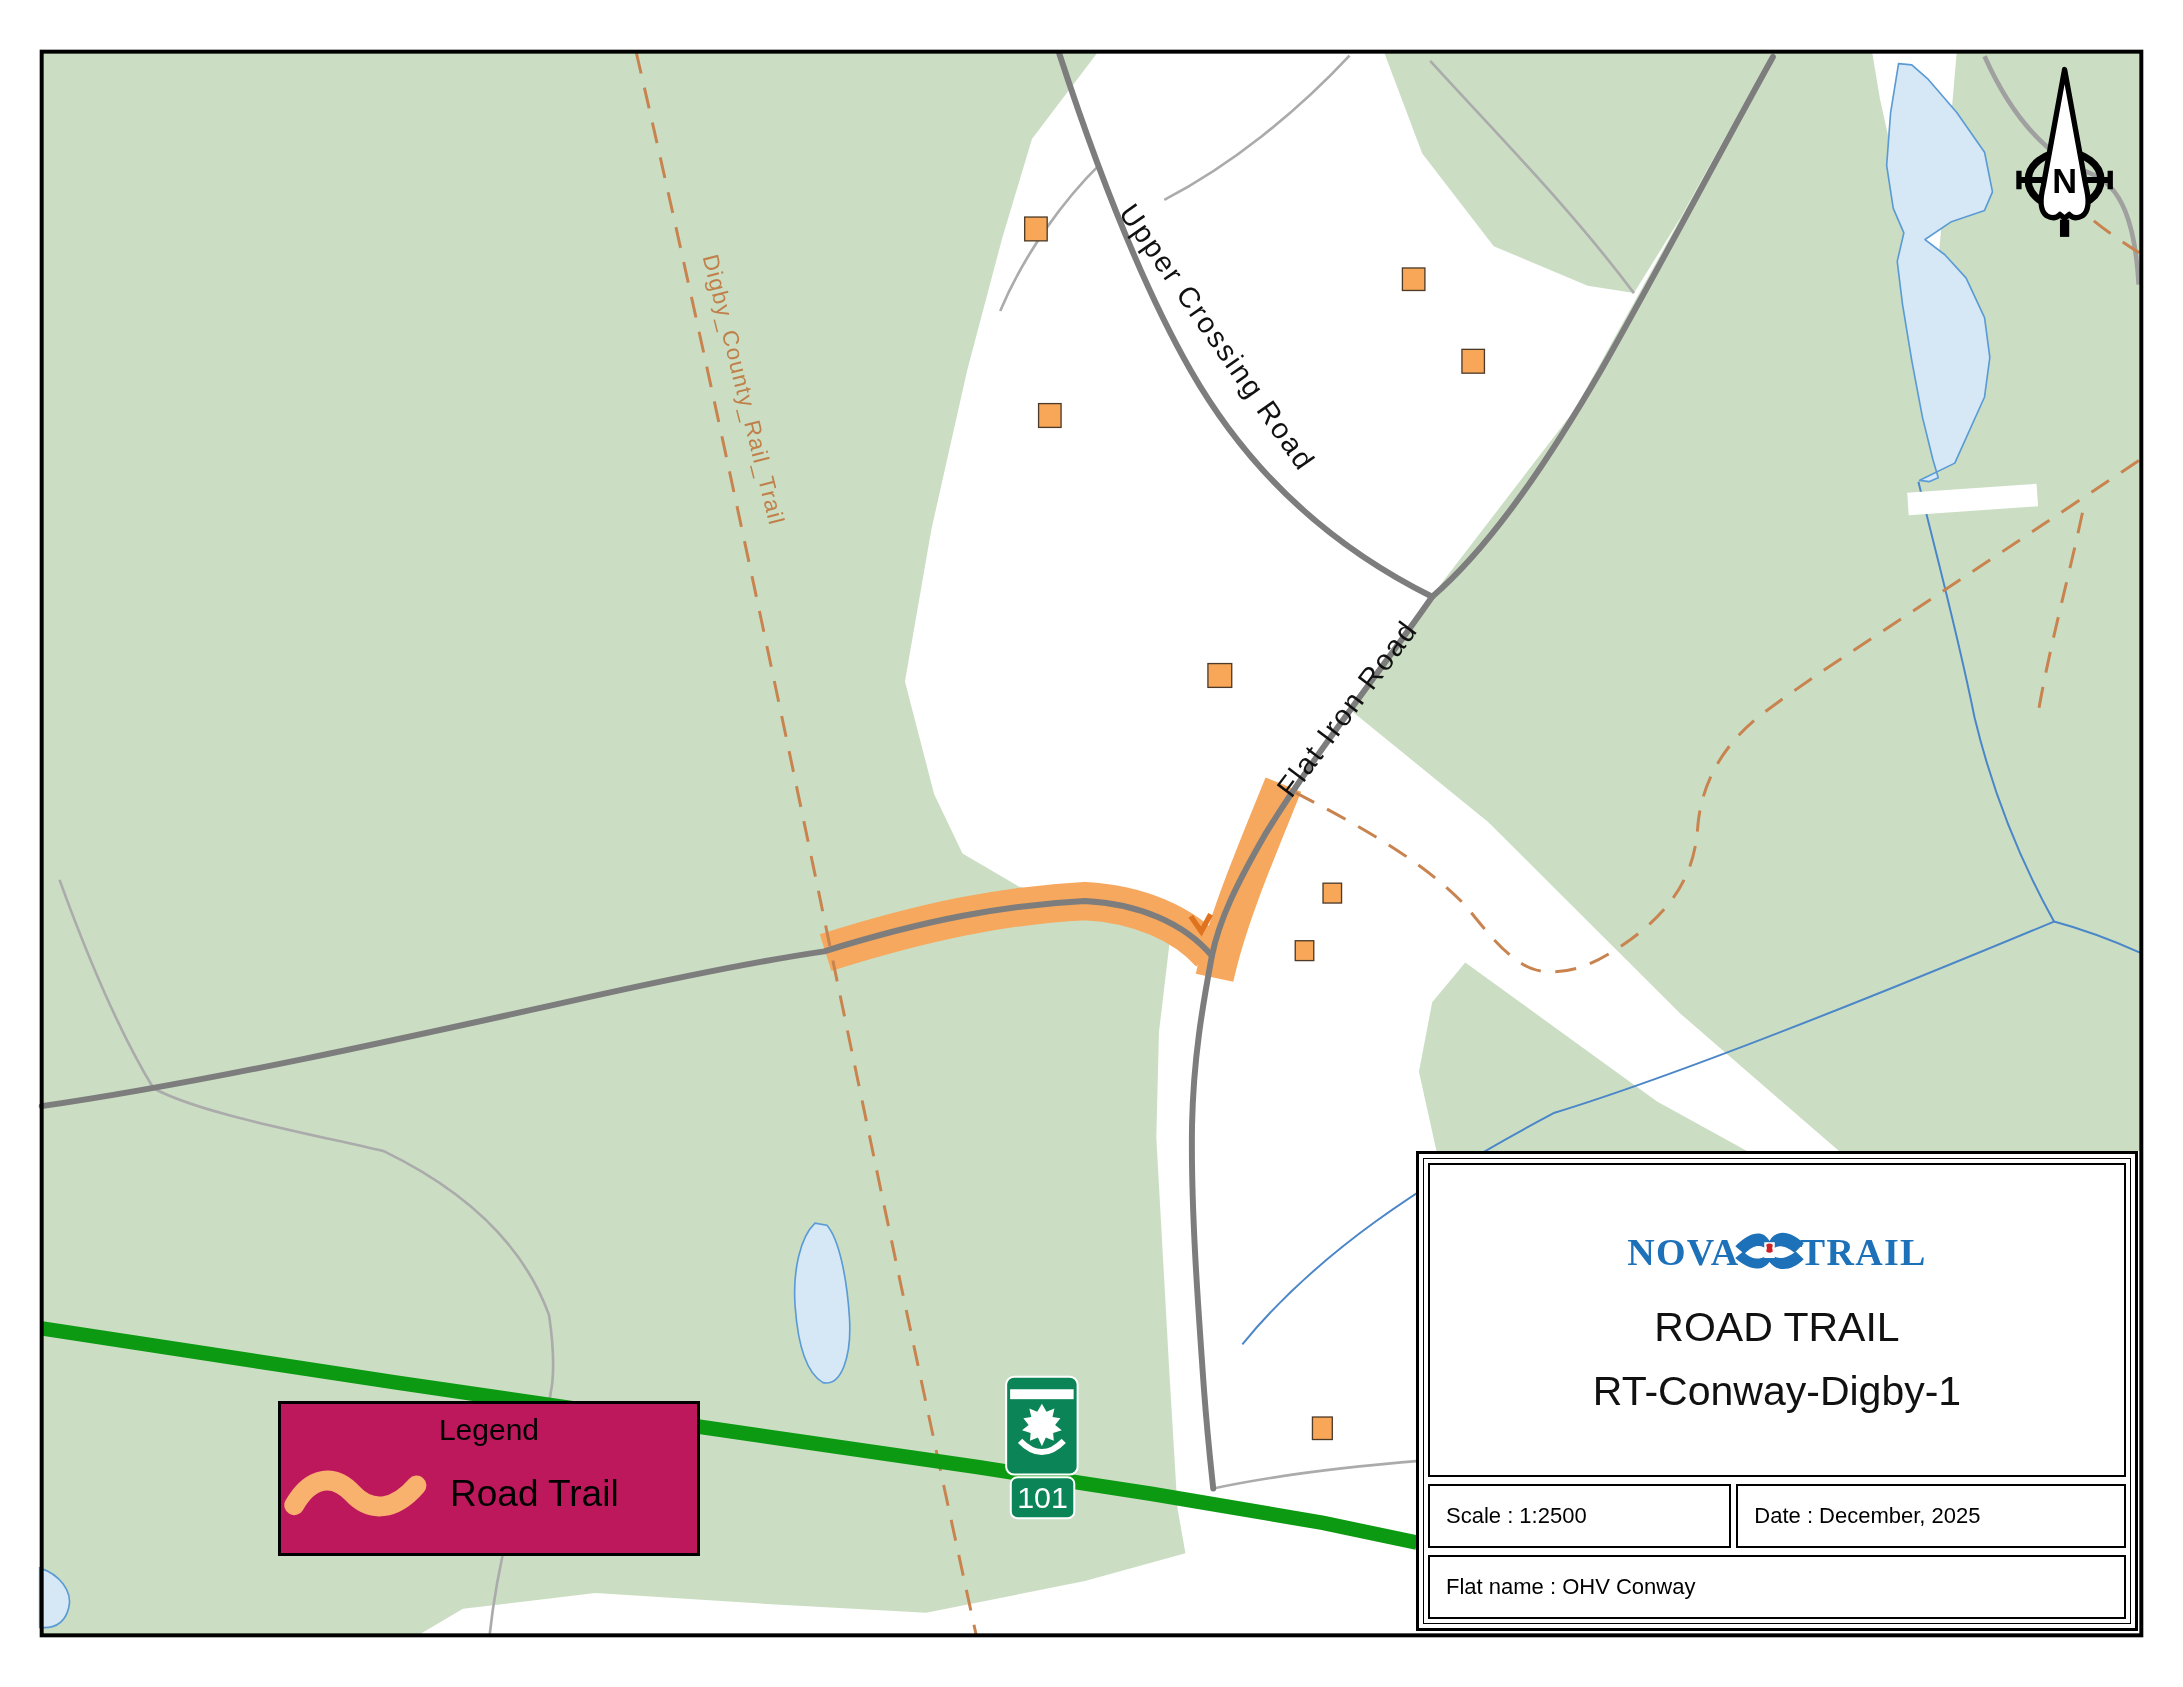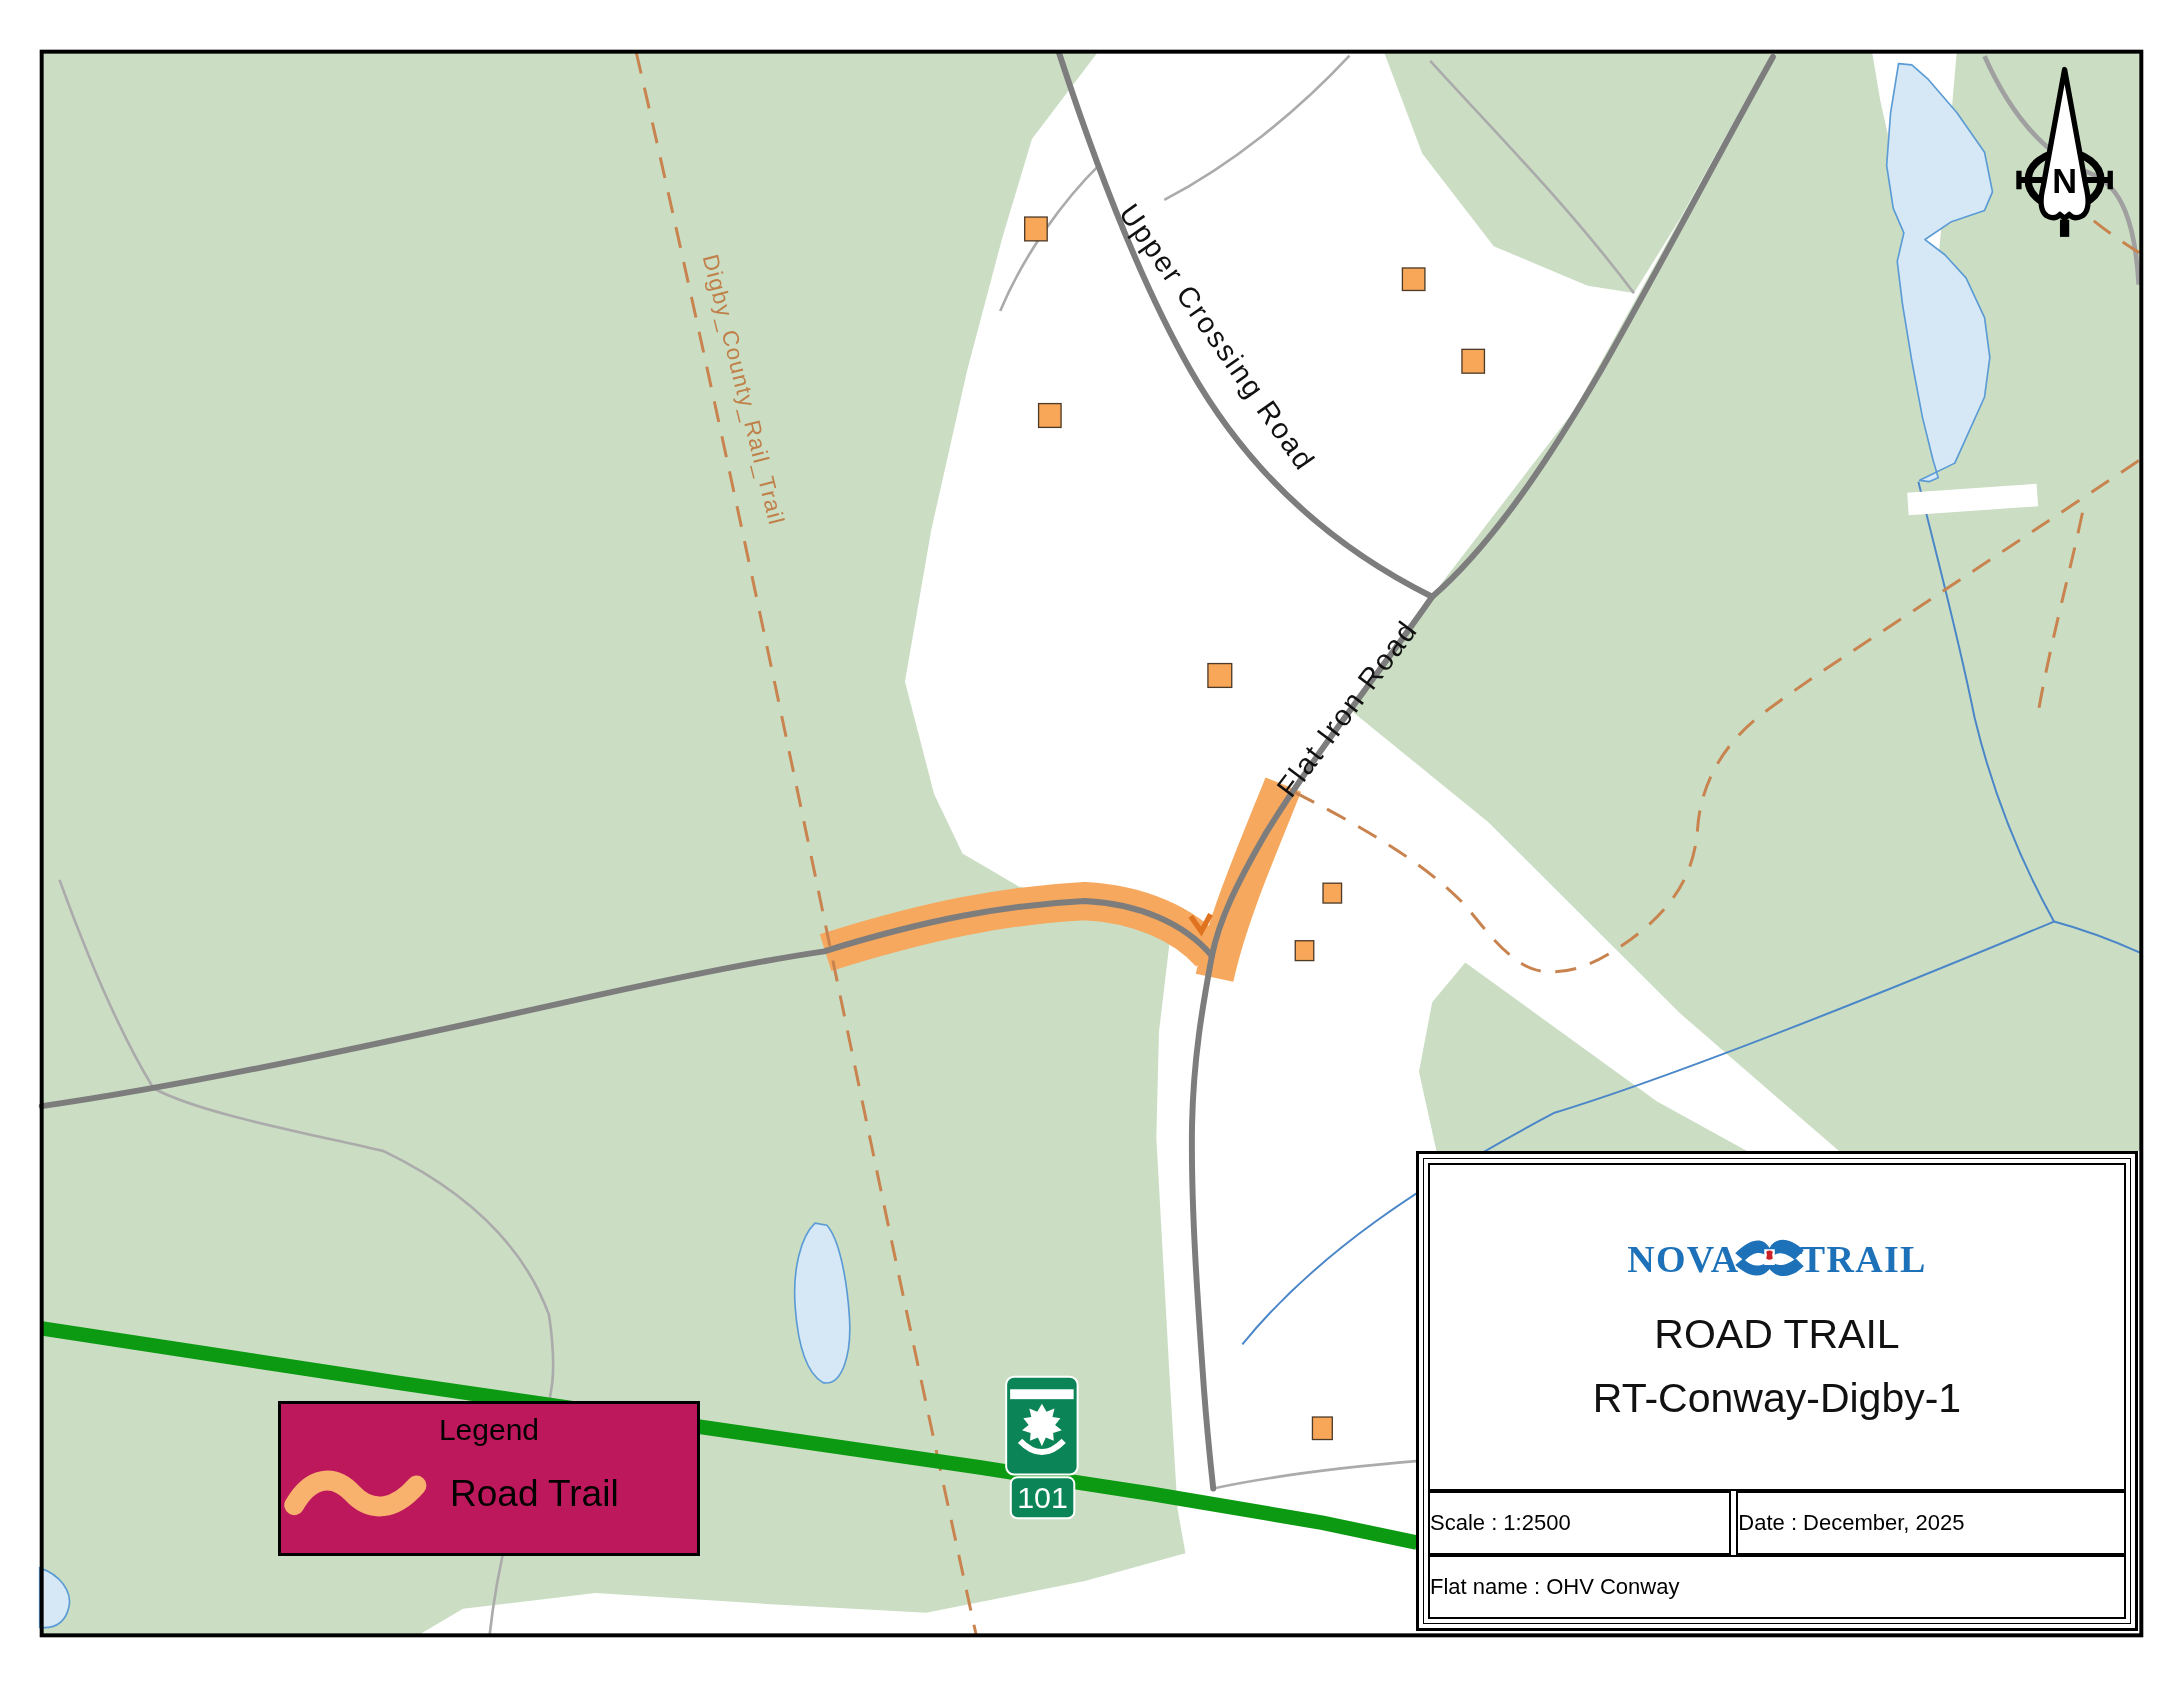--- a/index.html
+++ b/index.html
@@ -10,29 +10,29 @@
   .legend{position:absolute;left:278px;top:1401px;width:422px;height:155px;
     background:#be185d;border:3.3px solid #000;box-sizing:border-box;z-index:30;}
   .legend-title{text-align:center;font-size:30px;color:#000;margin-top:9.3px;}
   .legend-row{display:flex;align-items:center;margin-top:17px;}
   .legend-swatch{width:152px;height:60px;flex:0 0 152px;}
   .legend-label{font-size:37px;color:#000;margin-left:17px;}
   
   .tblock{position:absolute;left:1416px;top:1151px;width:722px;height:480px;
     background:#ffffff;border:3.3px solid #000;box-sizing:border-box;padding:4px;z-index:30;}
   .tblock-inner{width:100%;height:100%;border:1.3px solid #000;box-sizing:border-box;
-    display:flex;flex-direction:column;padding:4px;gap:0;}
+    display:flex;flex-direction:column;padding:4px;gap:7px;}
   .tcell{border:2px solid #000;box-sizing:border-box;background:#fff;}
   .tmain{flex:1 1 auto;display:flex;flex-direction:column;align-items:center;justify-content:center;}
   .nslogo{display:flex;align-items:flex-end;justify-content:center;margin-bottom:22.5px;}
   .nsword{font-family:"Liberation Serif",serif;font-weight:bold;font-size:38px;color:#1d71b8;letter-spacing:1.3px;}
   .nsflag{width:79px;height:57px;margin:0 -9.3px;transform:translateY(6.6px);}
   .ttitle{font-size:41px;color:#111;line-height:1.55;text-align:center;}
   .trow{display:flex;gap:5.3px;height:64px;flex:0 0 64px;}
-  .tcell.small{display:flex;align-items:center;padding-left:0;font-size:22px;color:#000;}
+  .tcell.small{display:flex;align-items:center;padding-left:16px;font-size:22px;color:#000;}
   .tc-left{width:303px;flex:0 0 303px;}
   .tc-right{flex:1 1 auto;}
 </style>
 </head>
 <body>
 
 <div id="stage">
 
 <svg id="mapsvg" width="2183" height="1687" viewBox="0 0 3300 2550">
 

